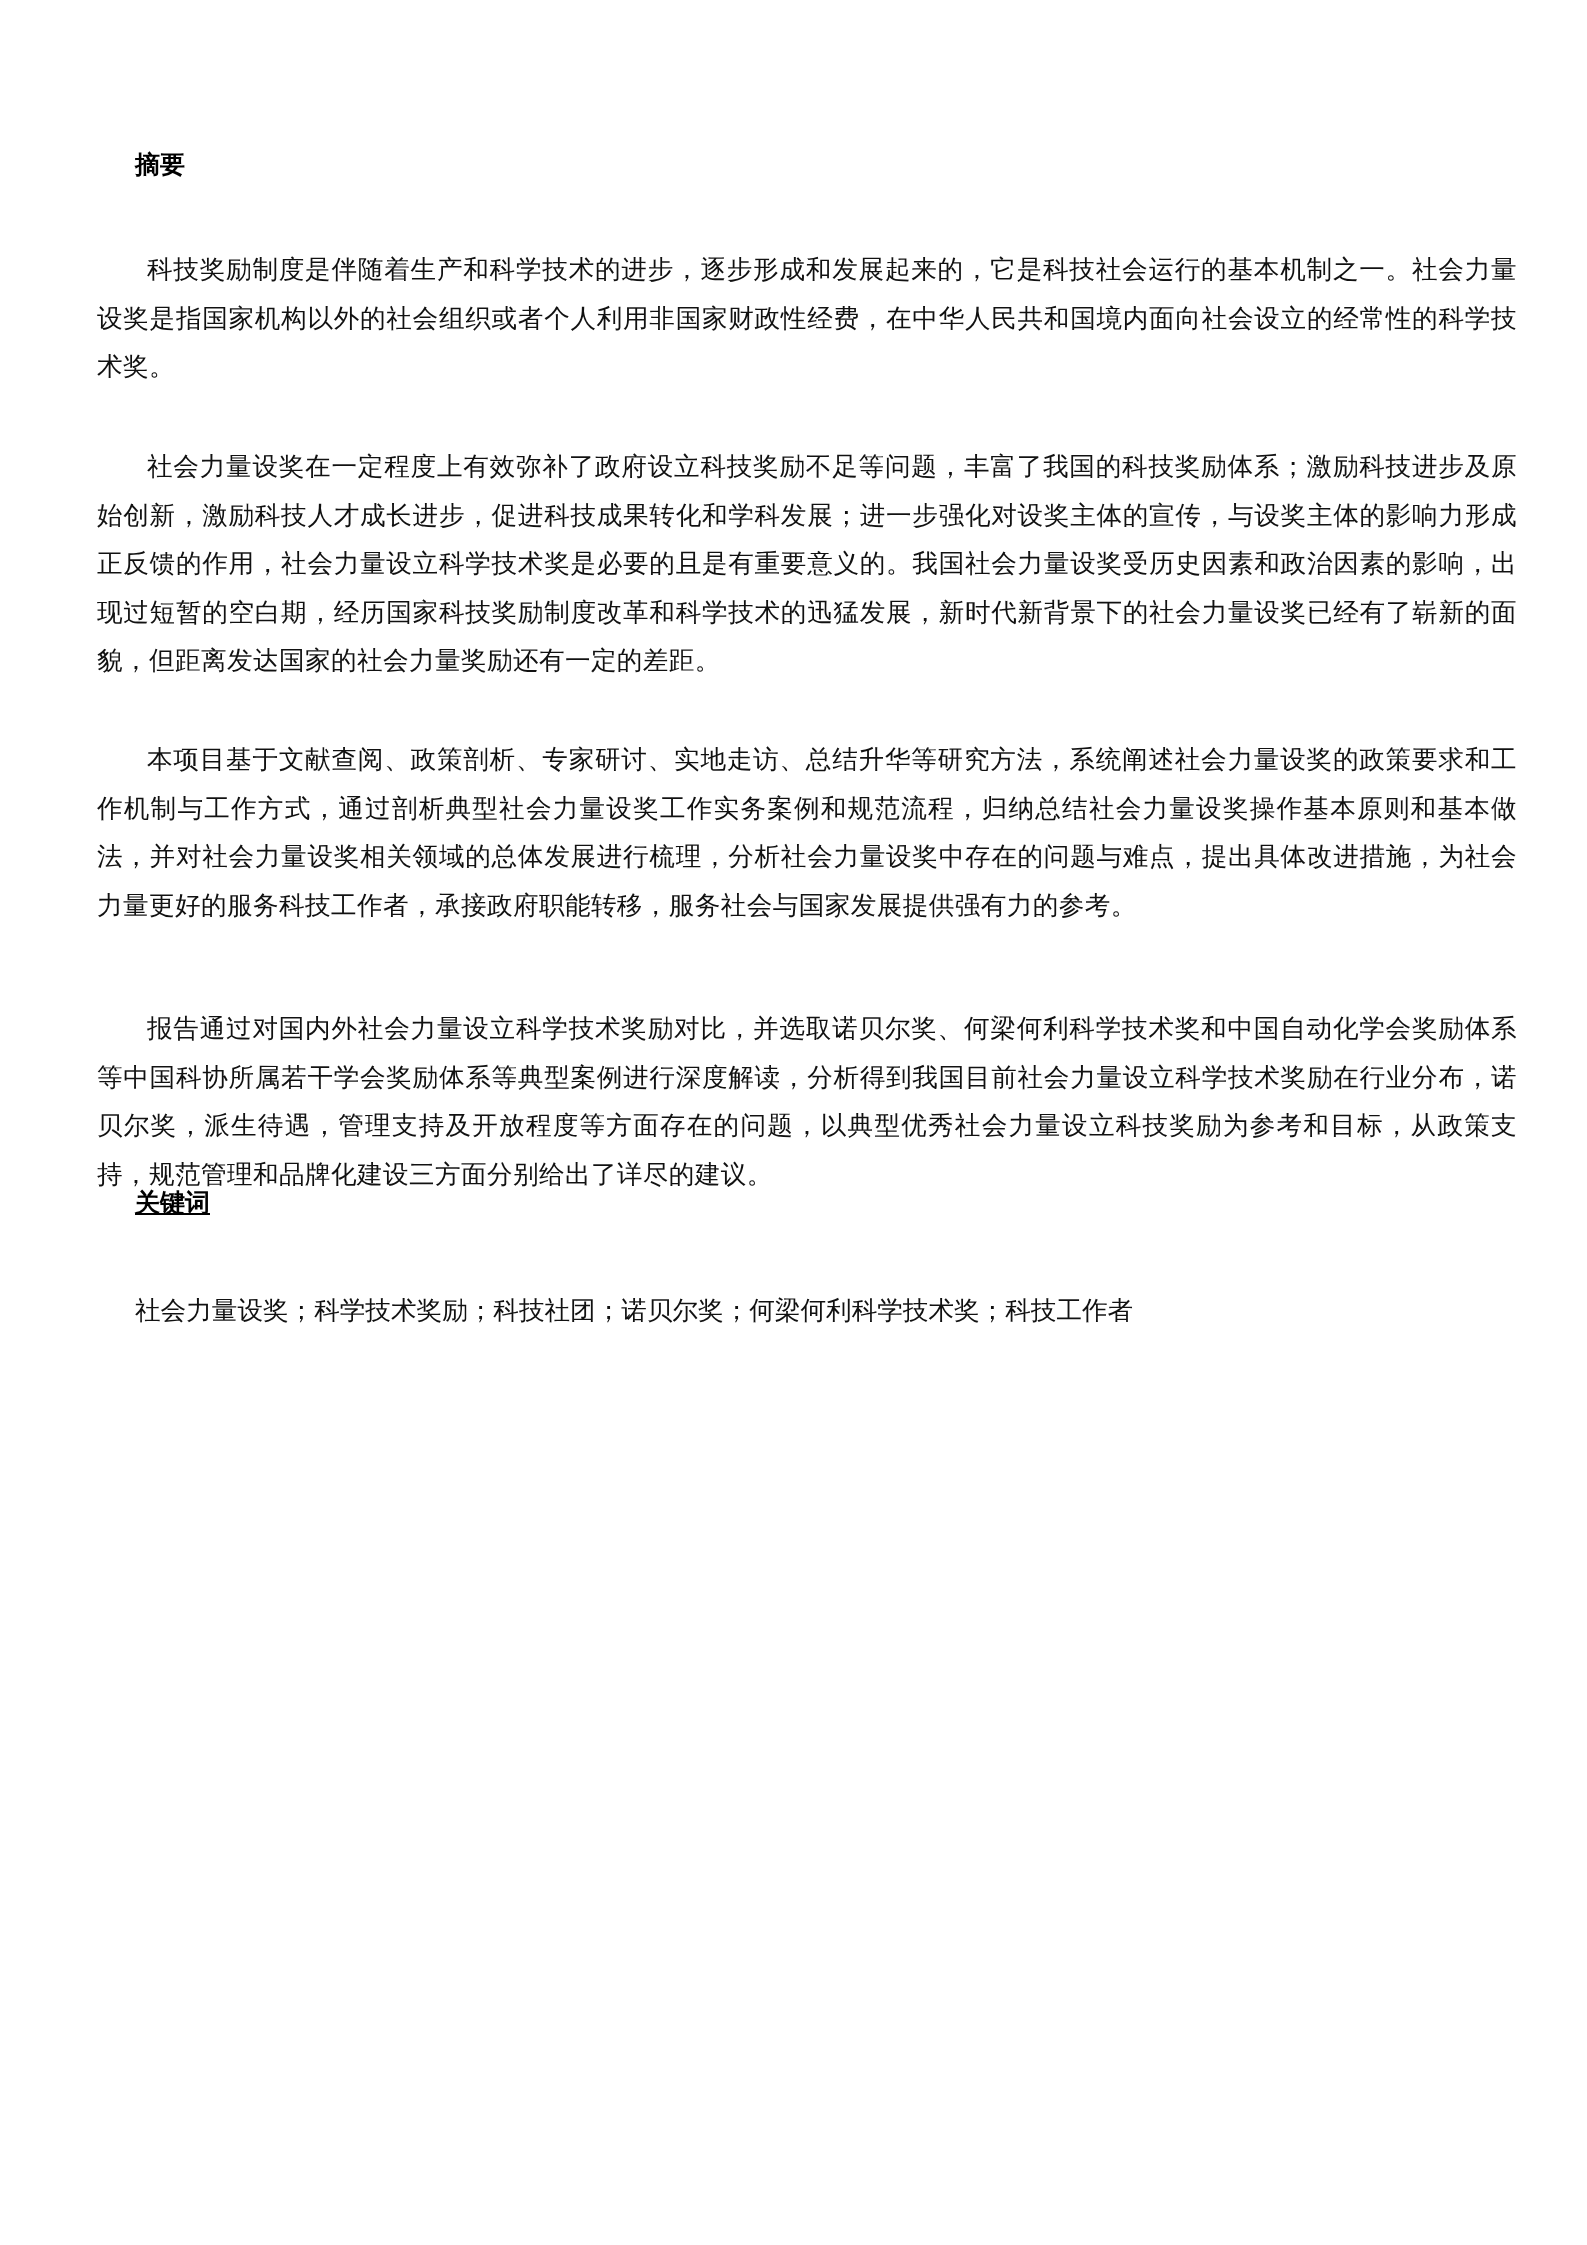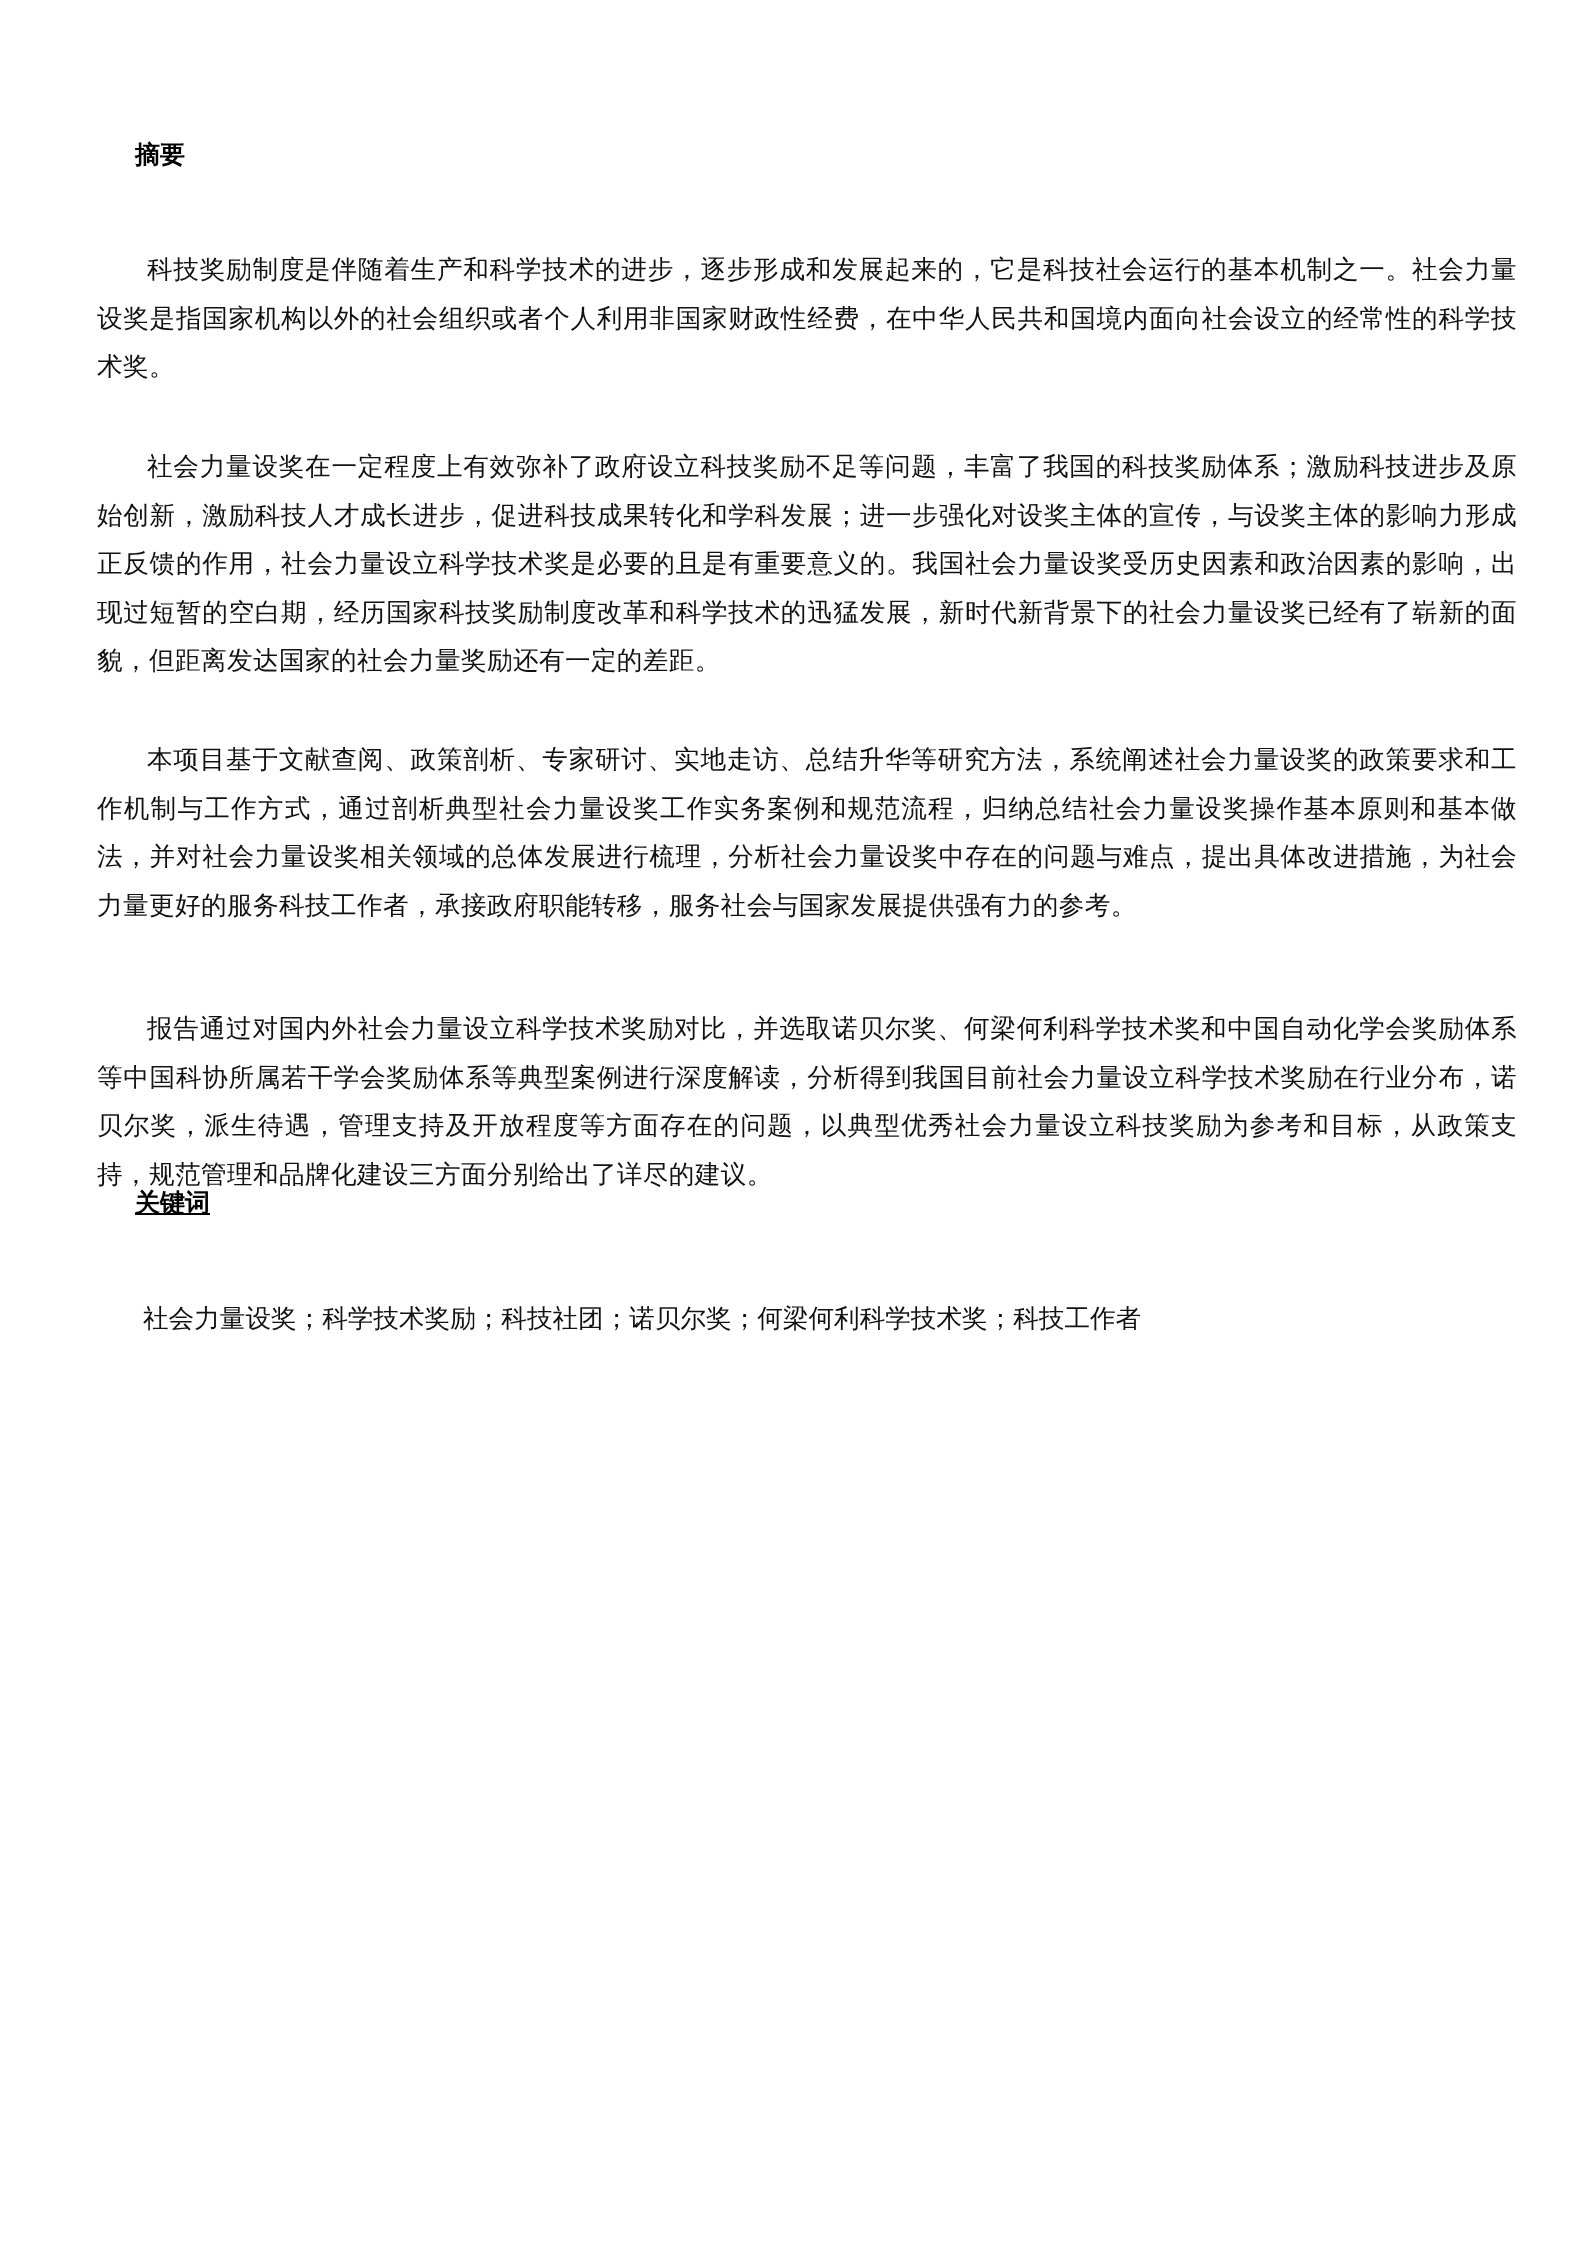--- a/index.html
+++ b/index.html
@@ -25,21 +25,21 @@
       font-family: "DejaVu Sans", "Liberation Sans", sans-serif;
       font-weight: bold;
       font-size: 25px;
       line-height: 34px;
       margin: 0;
       padding-left: 50px;
       color: #000000;
     }
     .heading.abstract-heading {
       position: absolute;
-      top: 138px;
+      top: 148px;
     }
     .para {
       margin: 12px;
       font-size: 25.6px;
       line-height: 48.5px;
       text-indent: 50px;
       text-align: justify;
       text-justify: inter-character;
       letter-spacing: 0.4px;
       position: absolute;
@@ -54,21 +54,21 @@
       position: absolute;
       top: 1186px;
       text-decoration: underline;
     }
     .keywords {
       position: absolute;
       top: 1290px;
       left: 50px;
       font-size: 25.6px;
       line-height: 40px;
-      margin: 8px;
+      margin: 0;
       white-space: nowrap;
     }
   </style>
 </head>
 <body>
 
 <div class="page">
   <h2 class="heading abstract-heading">摘要</h2>
 
   <p id="p1" class="para">科技奖励制度是伴随着生产和科学技术的进步，逐步形成和发展起来的，它是科技社会运行的基本机制之一。社会力量设奖是指国家机构以外的社会组织或者个人利用非国家财政性经费，在中华人民共和国境内面向社会设立的经常性的科学技术奖。</p>

